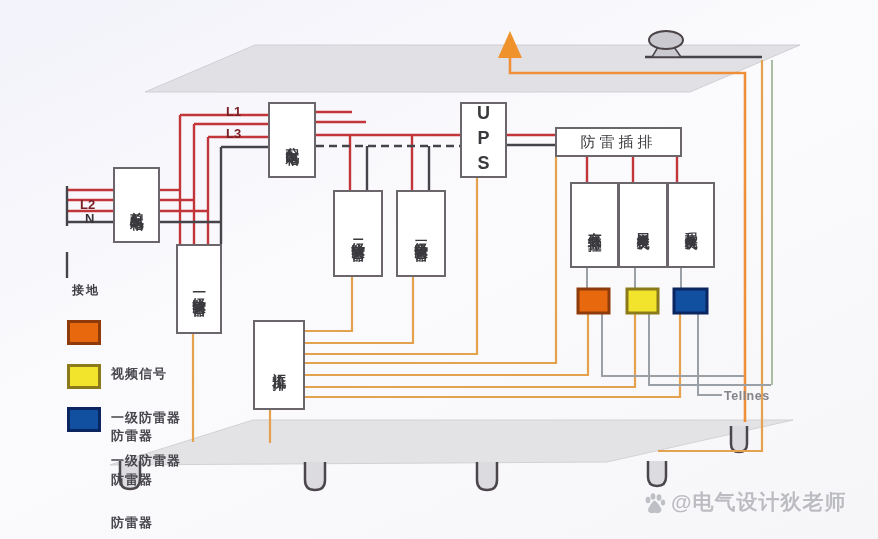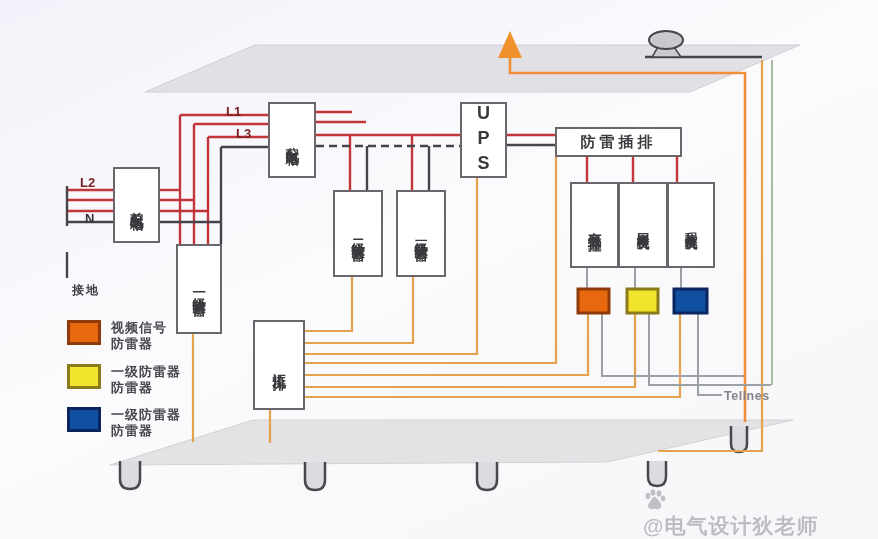--- a/index.html
+++ b/index.html
@@ -11,37 +11,36 @@
   svg.layer{position:absolute;left:0;top:0;z-index:1;}
   .vbox{
     position:absolute;z-index:2;background:#ffffff;border:2px solid #6a666c;
     display:flex;align-items:center;justify-content:center;box-sizing:border-box;
   }
   .vtext{
     writing-mode:vertical-lr;text-orientation:upright;
     font-size:13.5px;letter-spacing:2px;color:#3a3a3e;font-weight:600;line-height:1;
   }
   .ups-text{font-size:18px;letter-spacing:5px;font-weight:600;}
-  .hbox-text{font-size:15px;letter-spacing:4px;color:#3a3a3e;font-weight:700;}
+  .hbox-text{font-size:15px;letter-spacing:4px;color:#3a3a3e;font-weight:400;}
   .wire-label{position:absolute;z-index:3;font-size:13px;font-weight:700;color:#7a2024;line-height:1;}
   .wire-label.dark{color:#3a3438;}
   .gnd-label{position:absolute;z-index:3;font-size:12px;font-weight:600;color:#3c3c40;letter-spacing:2px;}
   .tel-label{position:absolute;z-index:3;font-size:12.5px;font-weight:700;color:#84848a;letter-spacing:.5px;}
   .legend-item{position:absolute;z-index:3;display:flex;align-items:flex-start;}
   .legend-swatch{width:28px;height:19px;border:3px solid #000;margin-right:10px;}
   .sw-video{background:#e8680e;border-color:#8f3a0a;}
   .sw-network{background:#f2e42c;border-color:#8a7a1a;}
   .sw-data{background:#1150a0;border-color:#0a2560;}
   .legend-text{font-size:13px;font-weight:600;color:#46464c;line-height:1.25;letter-spacing:1px;}
-  .legend-text span{display:block;}
+  .legend-text span{display:block;margin-top:46px;}
   .watermark{
-    position:absolute;z-index:4;left:643px;top:488px;display:flex;align-items:flex-start;
+    position:absolute;z-index:4;left:643px;top:488px;display:flex;align-items:flex-end;
     color:#aeaeb6;font-size:21px;font-weight:700;letter-spacing:1px;opacity:.8;
     text-shadow:0 0 2px #ffffff;
-    flex-direction:column;
   }
   .watermark svg{margin-right:4px;}
 </style>
 </head>
 <body>
 
 <div class="canvas">
 
   <svg class="layer" width="878" height="539" viewBox="0 0 878 539">
 
@@ -164,22 +163,22 @@
     <span class="vtext" style="font-size:12.5px;letter-spacing:1px">网络交换机</span>
   </div>
   <div class="vbox" style="left:667px;top:182px;width:48px;height:86px">
     <span class="vtext" style="font-size:12.5px;letter-spacing:1px">程控交换机</span>
   </div>
   <div class="vbox" style="left:253px;top:320px;width:52px;height:90px">
     <span class="vtext">汇流排</span>
   </div>
 
   <span class="wire-label" style="left:226px;top:105px">L1</span>
-  <span class="wire-label" style="left:236px;top:127px">L3</span>
-  <span class="wire-label" style="left:80px;top:176px">L2</span>
+  <span class="wire-label" style="left:226px;top:127px">L3</span>
+  <span class="wire-label" style="left:80px;top:198px">L2</span>
   <span class="wire-label dark" style="left:85px;top:212px">N</span>
   <span class="gnd-label" style="left:72px;top:282px">接地</span>
   <span class="tel-label" style="left:724px;top:389px">Tellnes</span>
 
   <div class="legend-item" style="left:67px;top:320px">
     <span class="legend-swatch sw-video"></span>
     <span class="legend-text">
       <span>视频信号</span>
       <span>防雷器</span>
     </span>

